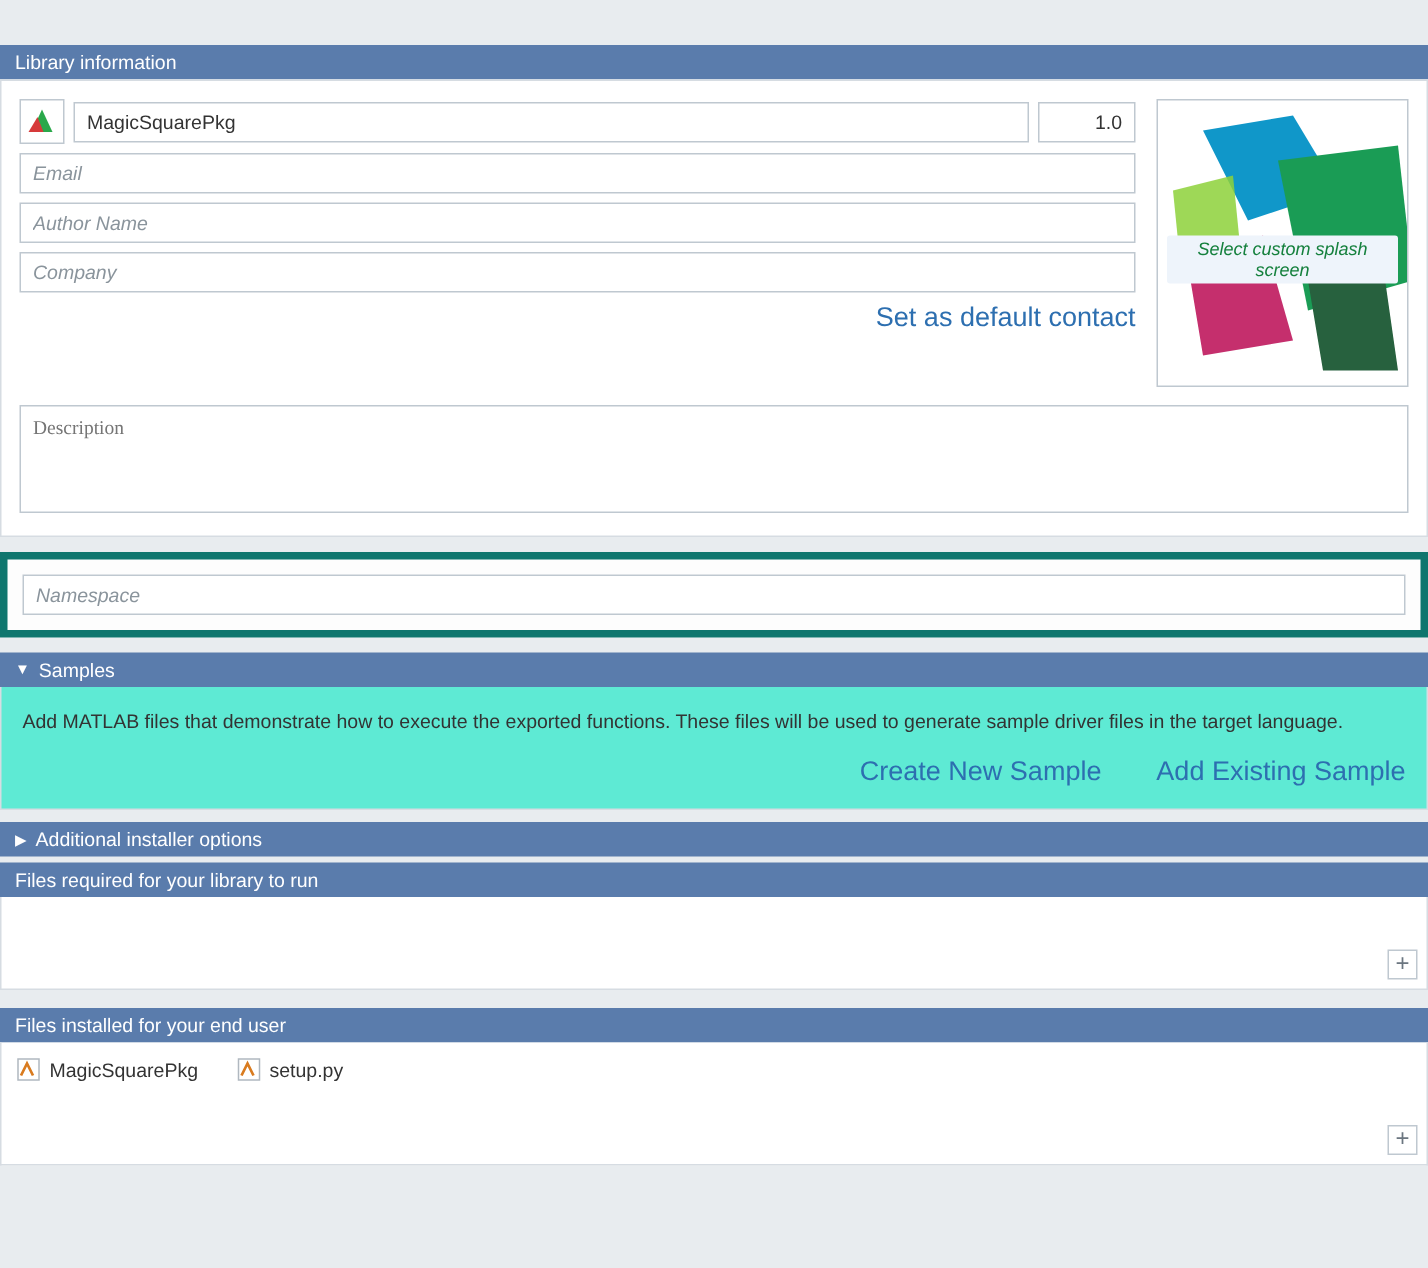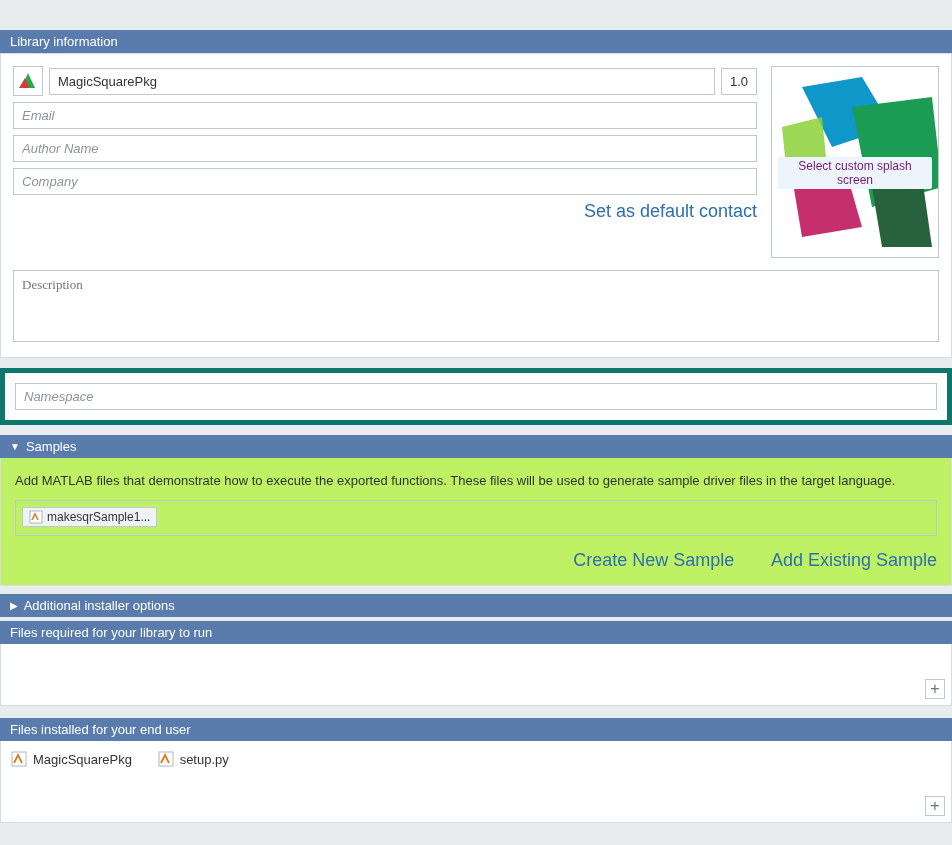--- a/index.html
+++ b/index.html
@@ -46,21 +46,21 @@
   .text-input {
     width: 100%;
     padding: 5px 8px;
     border: 1px solid #bfc8d0;
     background: #fff;
     font-size: 13px;
     color: #333;
     font-family: inherit;
   }
   .text-input.grow { flex: 1; }
-  .text-input.version { width: 36px; text-align: right; }
+  .text-input.version { width: 65px; text-align: right; }
   .text-input::placeholder { font-style: italic; color: #8a949c; }
   .link {
     color: #2d6fb0;
     text-decoration: none;
     cursor: pointer;
     font-size: 18px;
   }
   .link-right { text-align: right; margin: 4px 0 6px 0; }
   .textarea {
     width: 100%;
@@ -78,34 +78,35 @@
     position: relative;
     background: #fff;
     overflow:hidden;
   }
   .splash-label {
     position: absolute;
     top: 90px;
     left: 6px;
     right: 6px;
     background: #eef4fb;
-    color: #701a75;
+    color: #15803d;
     font-size: 12px;
     text-align: center;
     padding: 2px 2px;
     border-radius: 2px;
+    font-style: italic;
   }
   .ns-wrap {
     background: #fdfdfd;
     border: 5px solid #0f766e;
     padding: 10px;
     margin-bottom: 10px;
   }
   .samples-body {
-    background: #bef264;
+    background: #5eead4;
     padding: 14px;
     border: 1px solid #d6dce2;
     border-top: none;
   }
   .filebox {
     border: 1px solid #bfc8d0;
     padding: 6px;
     margin-top: 10px;
     min-height: 36px;
   }
@@ -211,31 +212,20 @@
   <div class="ns-wrap">
     <input class="text-input" placeholder="Namespace" style="">
   </div>
 
   <div class="section-header">
     <span class="tri">▼</span>
     <span>Samples</span>
   </div>
   <div class="samples-body">
     <div style="line-height:1.4">Add MATLAB files that demonstrate how to execute the exported functions.  These files will be used to generate sample driver files in the target language.</div>
-    <div class="filebox">
-      <div class="file-chip">
-        <span class="ficon">
-          <svg width="14" height="14" viewBox="0 0 14 14">
-              <rect x="1" y="1" width="12" height="12" fill="#fff" stroke="#b0b8c0"></rect>
-              <path d="M3 10 L6 4 L9 10" stroke="#d97b1f" fill="none" stroke-width="1.6"></path>
-            </svg>
-        </span>
-        <span>makesqrSample1...</span>
-      </div>
-    </div>
     <div class="sample-links">
       <a class="link">Create New Sample</a>
       <a class="link">Add Existing Sample</a>
     </div>
   </div>
 
   <div class="section-header hdr-no-border">
     <span class="tri">▶</span>
     <span>Additional installer options</span>
   </div>

